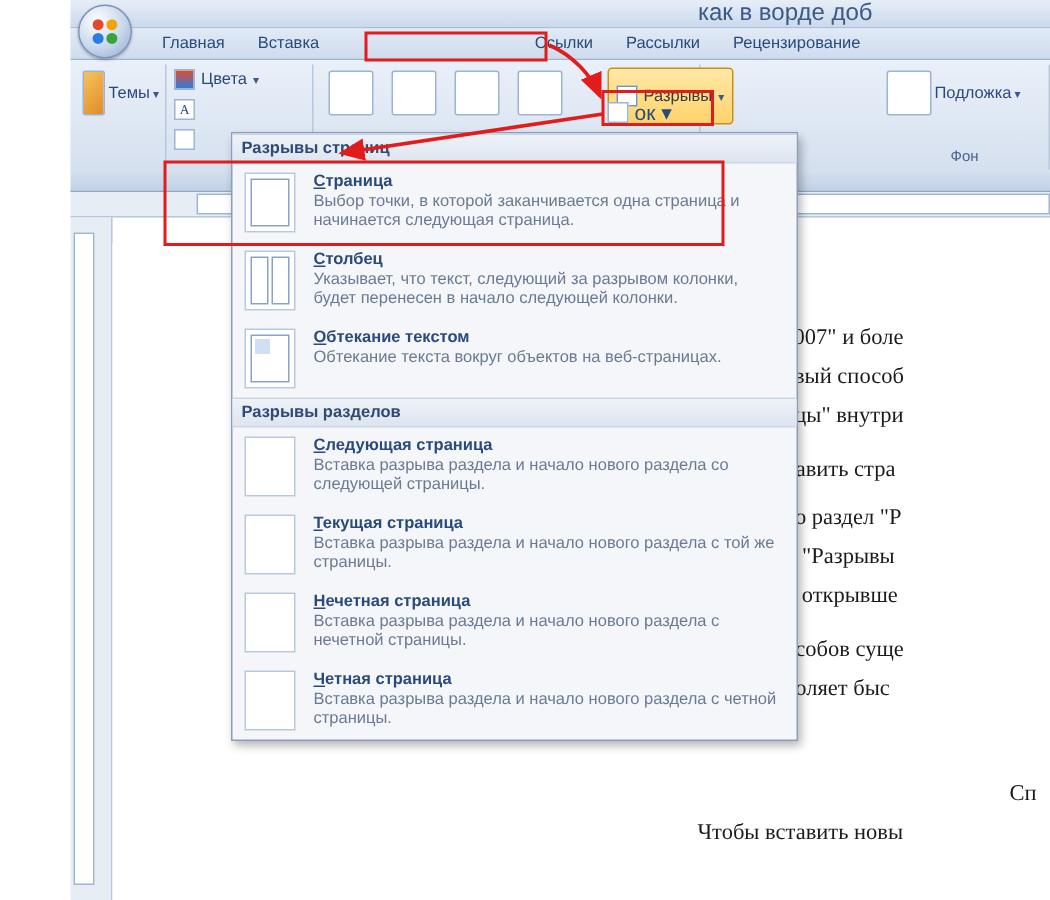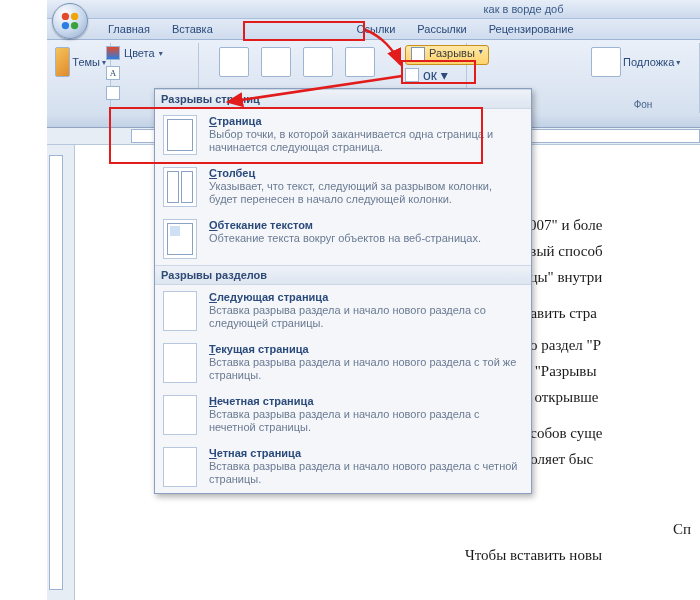--- a/index.html
+++ b/index.html
@@ -1,37 +1,37 @@
 <!DOCTYPE html>
 <html><head>
 <meta charset="utf-8">
 <style>
   * { box-sizing: border-box; margin: 0; padding: 0; }
   body { font-family: "Segoe UI", Tahoma, sans-serif; font-size: 11px; background: #fff; }
   .frame { position: relative; width: 700px; height: 600px; overflow: hidden; background:#fff; }
   .screenshot { position:absolute; left:47px; top:0; width:653px; height:600px; }
-  .titlebar { height:19px; background:linear-gradient(#e7eef8,#cbd9ec); border-bottom:1px solid #a9bfdc; color:#3b5a87; font-size:11px; text-align:center; line-height:18px; padding-left:300px;}
+  .titlebar { height:19px; background:linear-gradient(#e7eef8,#cbd9ec); border-bottom:1px solid #a9bfdc; color:#3b5a87; font-size:16px; text-align:center; line-height:18px; padding-left:300px;}
   .office-btn { position:absolute; left:5px; top:3px; width:36px; height:36px; border-radius:50%; background:radial-gradient(circle at 35% 30%, #fff, #c7d7ec 55%, #8fa9cc); border:1px solid #7a93b7; box-shadow:0 1px 2px rgba(0,0,0,.3); z-index:5; }
   .office-logo { position:absolute; inset:6px; }
   .tabbar { height:21px; background:linear-gradient(#e1e9f5,#cfdcee); border-bottom:1px solid #9db4d2; display:flex; padding-left:50px; }
   .tab { padding:3px 10px 0; height:21px; color:#2a4a7b; border:1px solid transparent; border-bottom:none; cursor:pointer; }
   .tab.active { background:linear-gradient(#f9fbfd,#e9f0f9); border-color:#9db4d2; border-radius:3px 3px 0 0; position:relative; top:11px;margin-top:36px; }
   .ribbon { height:88px; background:linear-gradient(#eaf0f9,#d5e0ef 85%,#c2d1e6); border-bottom:1px solid #8fa5c2; position:relative; }
   .ribbon-group { position:absolute; top:3px; bottom:14px; border-right:1px solid #b7c8de; }
   .rg-themes { left:4px; width:60px; }
-  .rg-colors { left:56px; width:96px; }
+  .rg-colors { left:66px; width:96px; }
   .rg-pagesetup { left:164px; width:256px; }
   .rg-right { left:540px; width:113px; }
   .ribbon-label { position:absolute; bottom:0; left:0; right:0; height:14px; font-size:10px; color:#4a6489; text-align:center; }
   .big-btn { display:flex; flex-direction:row; align-items:center; gap:2px; padding:2px 4px; color:#2a4a7b; cursor:pointer; }
   .big-btn .blk { width:30px; height:30px; background:#fff; border:1px solid #9db4d2; border-radius:2px; }
   .small-row { display:flex; align-items:center; gap:4px; height:20px; padding:0 3px; color:#2a4a7b; cursor:pointer; }
   .small-row .sq { width:14px; height:14px; background:#fff; border:1px solid #9db4d2; }
   .dd-arrow { font-size:8px; color:#3a5a88; }
-  .breaks-btn { position:absolute; left:358px; top:5px; height:20px; background:linear-gradient(#ffe8a6,#ffd36b); border:1px solid #c98f1d; border-radius:3px; padding:1px 5px; display:flex; gap:4px; color:#3b3b3b; cursor:pointer; }
+  .breaks-btn { position:absolute; left:358px; top:5px; height:20px; background:linear-gradient(#ffe8a6,#ffd36b); border:1px solid #c98f1d; border-radius:3px; padding:18px 5px; display:flex; align-items:center; gap:4px; color:#3b3b3b; cursor:pointer; }
   .breaks-btn .ic { width:14px; height:14px; border:1px solid #7a93b7; background:#fff; position:relative; }
   .ruler-strip { height:17px; background:#e7edf5; border-bottom:1px solid #b7c8de; position:relative; }
   .ruler { position:absolute; left:84px; right:0; top:1px; height:14px; background:#fff; border:1px solid #9db4d2; font-size:8px; color:#666; }
   .left-gutter { position:absolute; left:0; top:145px; width:28px; bottom:0; background:#e7edf5; border-right:1px solid #b7c8de; }
   .left-gutter .vruler { position:absolute; left:2px; top:10px; width:14px; bottom:10px; background:#fff; border:1px solid #9db4d2; }
   .doc-area { position:absolute; left:28px; top:162px; right:0; bottom:0; background:#fff; }
   .doc-text { position:absolute; left:390px; top:50px; right:5px; color:#1a1a1a; font-family:"Times New Roman",serif; font-size:15px; line-height:26px; }
   
   .dropdown { position:absolute; left:107px; top:88px; width:378px; background:#f4f6fa; border:1px solid #8a9fbd; box-shadow:2px 3px 6px rgba(0,0,0,.3); z-index:10; }
   .dd-section-hdr { background:linear-gradient(#eef2f8,#dde5f0); border-top:1px solid #cbd6e6; border-bottom:1px solid #cbd6e6; padding:3px 6px; font-weight:bold; color:#2e4a75; font-size:11px; }

